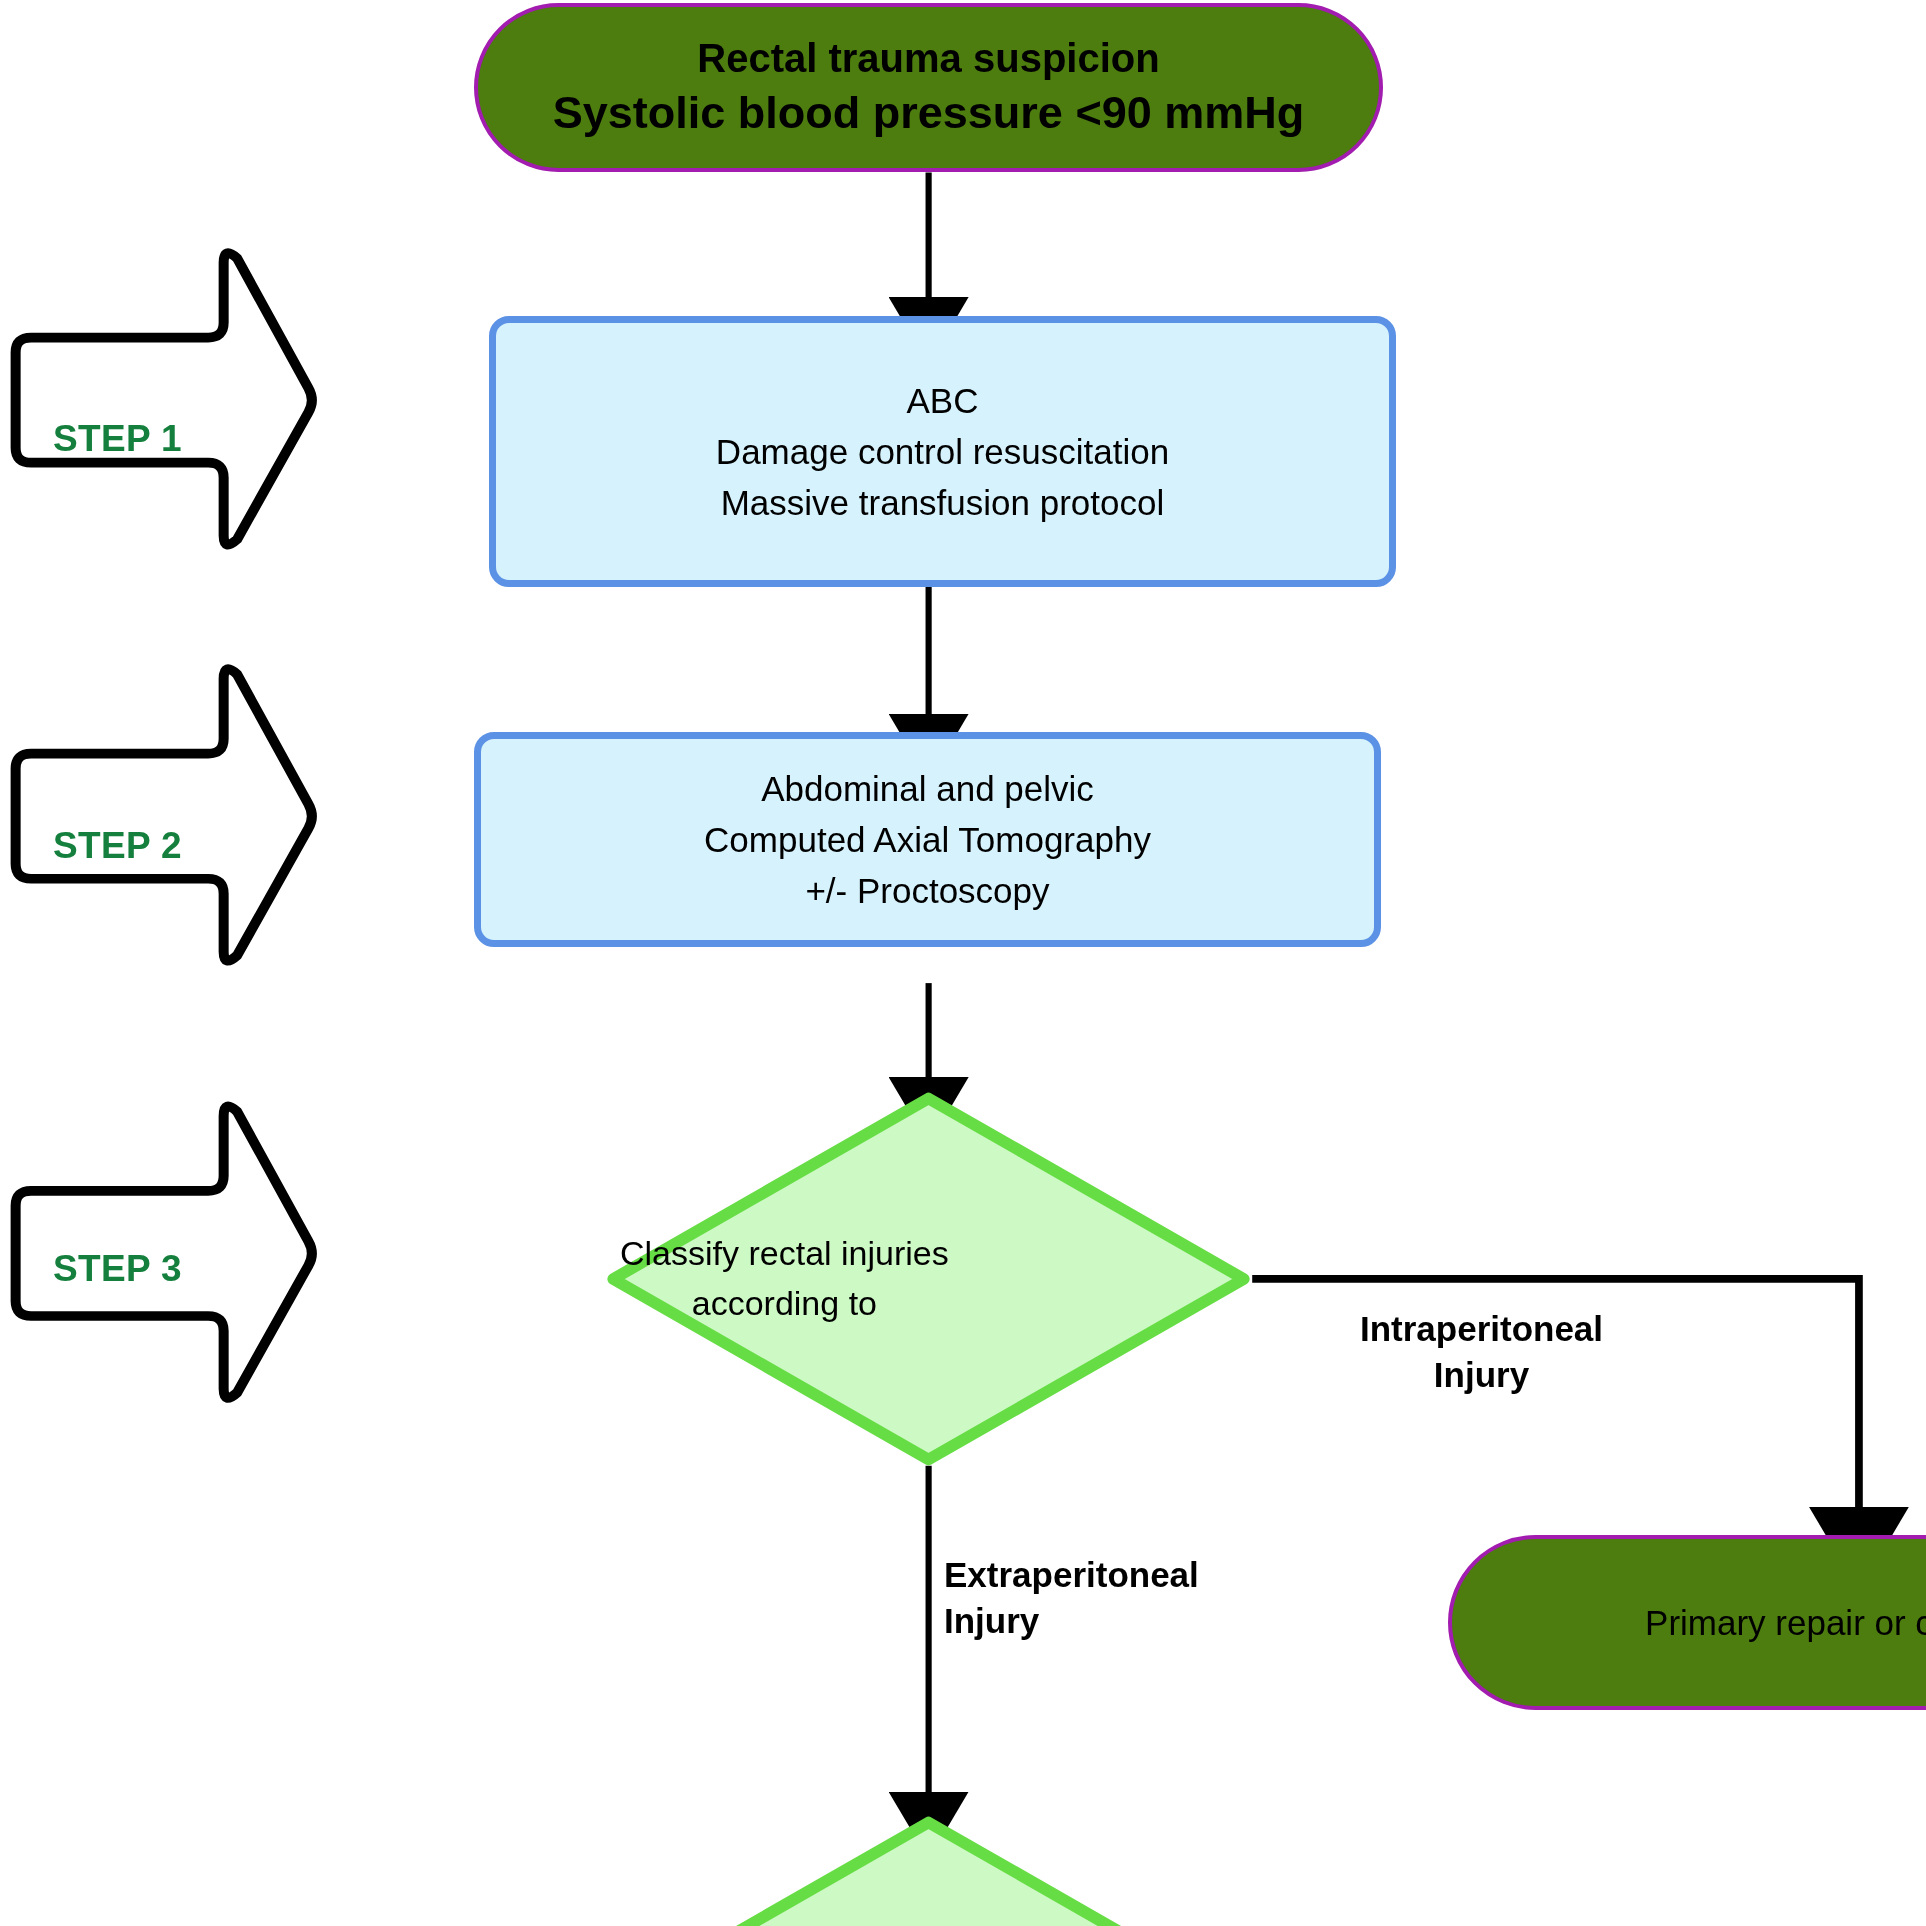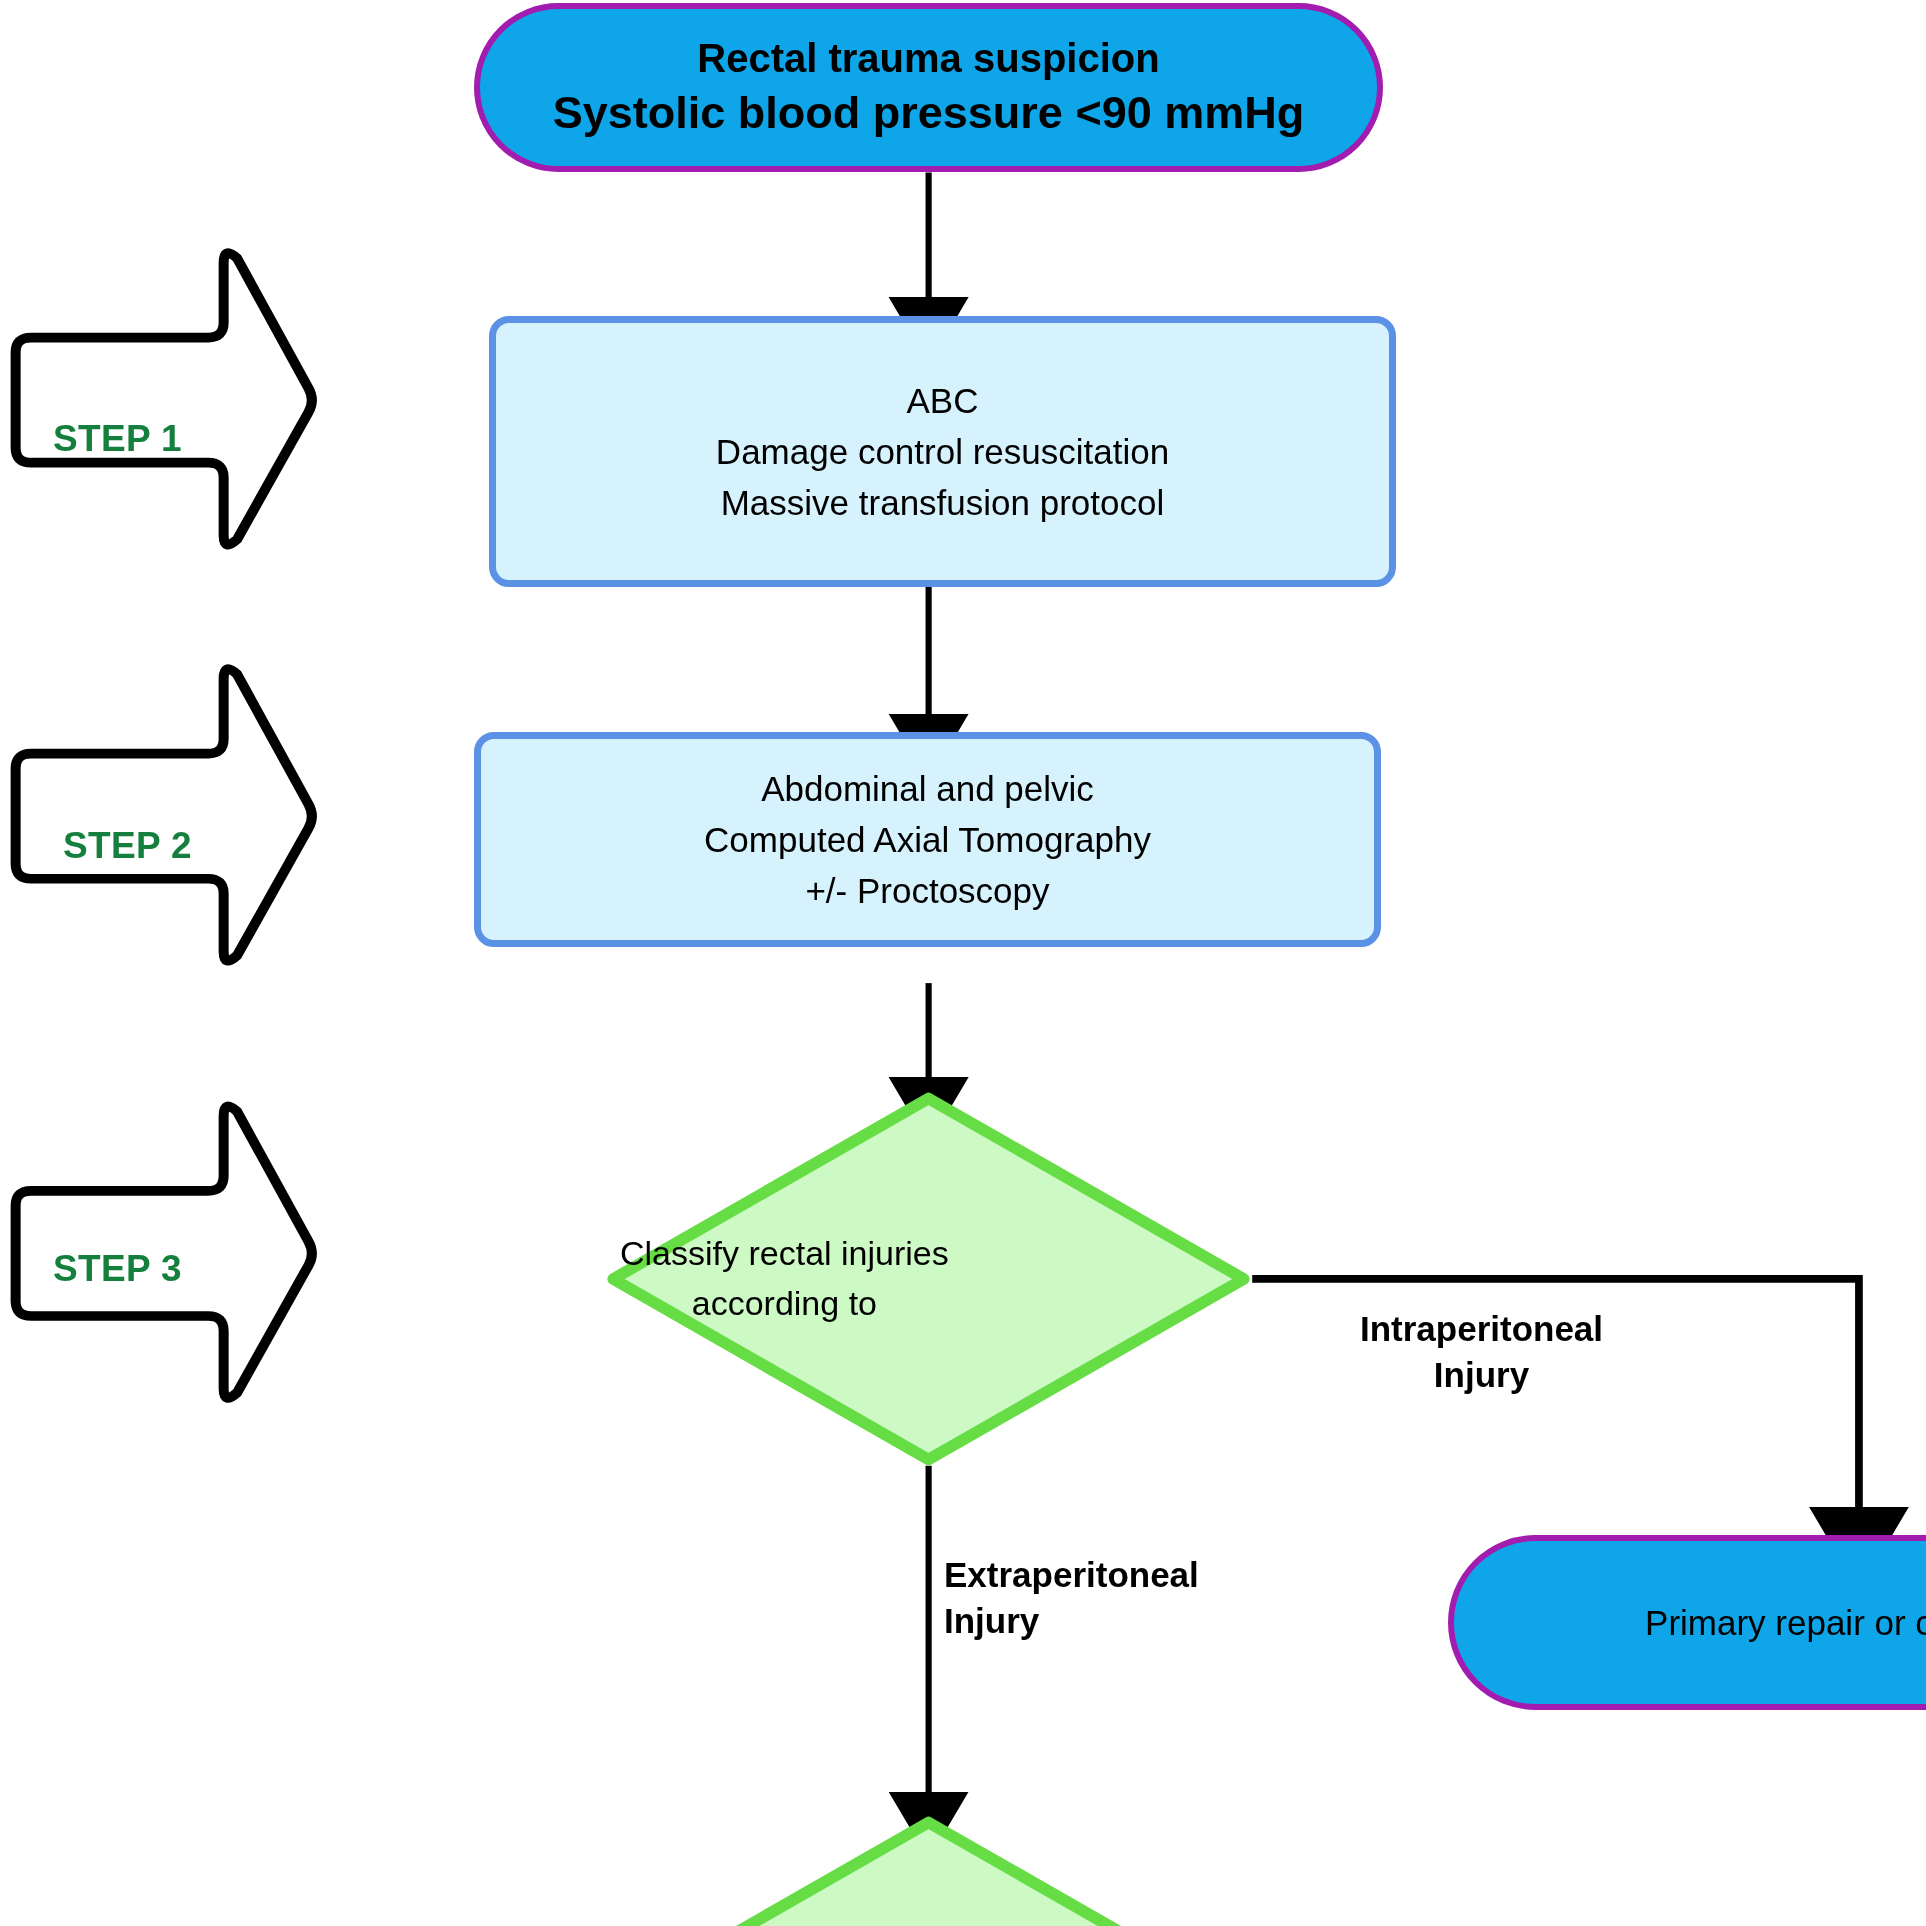--- a/index.html
+++ b/index.html
@@ -6,22 +6,22 @@
   body{font-family:"Liberation Sans", sans-serif;}
   #root{position:relative;width:2286px;height:2655px;background:#ffffff;overflow:hidden;}
   svg.layer{position:absolute;left:0;top:0;width:2286px;height:2655px;overflow:visible;}
 
   .node{position:absolute;box-sizing:border-box;display:flex;align-items:center;justify-content:center;text-align:center;color:#000;}
   .node .inner{width:100%;padding:0 11.6px;box-sizing:border-box;}
   .line{display:block;white-space:nowrap;}
 
   
   .pill{
-     background:#0ea5e9;
-     border:6px solid #a21caf;
+     background:#4d7c0f;
+     border:4px solid #a21caf;
      border-radius:89px;
   }
   
   .rect{
      background:#d6f2fc;
      border:7.7px solid #5b92e5;
      border-radius:20px;
   }
   
   .diamond-wrap{position:absolute;}
@@ -80,21 +80,21 @@
     <path d="M 40 1000 Q 40 960 80 960 L 540 960 Q 580 960 580 920 L 580 760 Q 580 715 615 748 L 800 1095 Q 818 1128 800 1160 L 615 1500 Q 580 1533 580 1490 L 580 1335 Q 580 1295 540 1295 L 80 1295 Q 40 1295 40 1255 Z" transform="translate(0,1025) scale(1,0.97)" fill="#ffffff" stroke="#000000" stroke-width="26" stroke-linejoin="round"></path>
 
     <path d="M 40 1000 Q 40 960 80 960 L 540 960 Q 580 960 580 920 L 580 760 Q 580 715 615 748 L 800 1095 Q 818 1128 800 1160 L 615 1500 Q 580 1533 580 1490 L 580 1335 Q 580 1295 540 1295 L 80 1295 Q 40 1295 40 1255 Z" transform="translate(0,2160) scale(1,0.97)" fill="#ffffff" stroke="#000000" stroke-width="26" stroke-linejoin="round"></path>
 
     <path d="M 40 1000 Q 40 960 80 960 L 540 960 Q 580 960 580 920 L 580 760 Q 580 715 615 748 L 800 1095 Q 818 1128 800 1160 L 615 1500 Q 580 1533 580 1490 L 580 1335 Q 580 1295 540 1295 L 80 1295 Q 40 1295 40 1255 Z" transform="translate(0,5535) scale(1,0.97)" fill="#ffffff" stroke="#000000" stroke-width="26" stroke-linejoin="round"></path>
   </svg>
 
   <div class="step-label t-step" style="left:27px;top:410px;width:181px;height:58px;">
     <span>STEP 1</span>
   </div>
-  <div class="step-label t-step" style="left:37px;top:817px;width:181px;height:58px;">
+  <div class="step-label t-step" style="left:27px;top:817px;width:181px;height:58px;">
     <span>STEP 2</span>
   </div>
   <div class="step-label t-step" style="left:27px;top:1240px;width:181px;height:58px;">
     <span>STEP 3</span>
   </div>
 
   <div class="node pill" style="left:474px;top:3.1px;width:909px;height:169px;">
     <div class="inner">
       <div class="line t-title">Rectal trauma suspicion</div>
       <div class="line t-sub">Systolic blood pressure &lt;90 mmHg</div>

